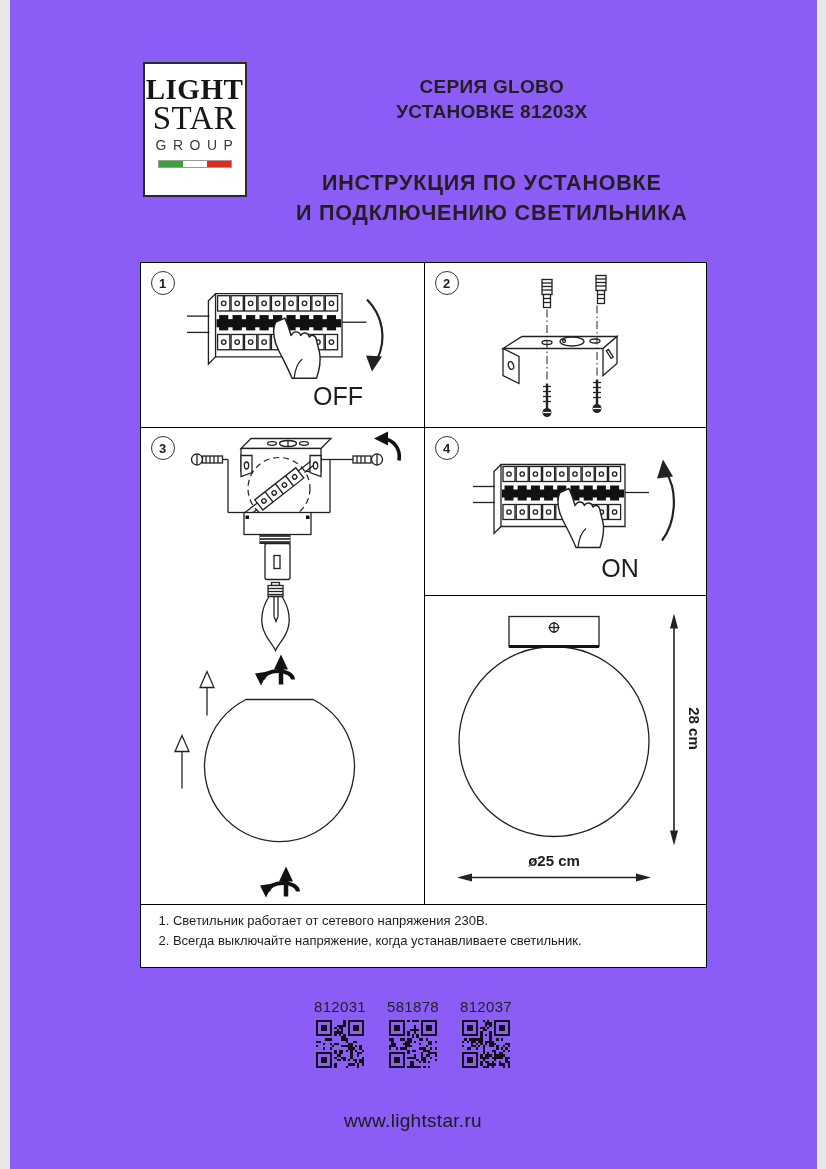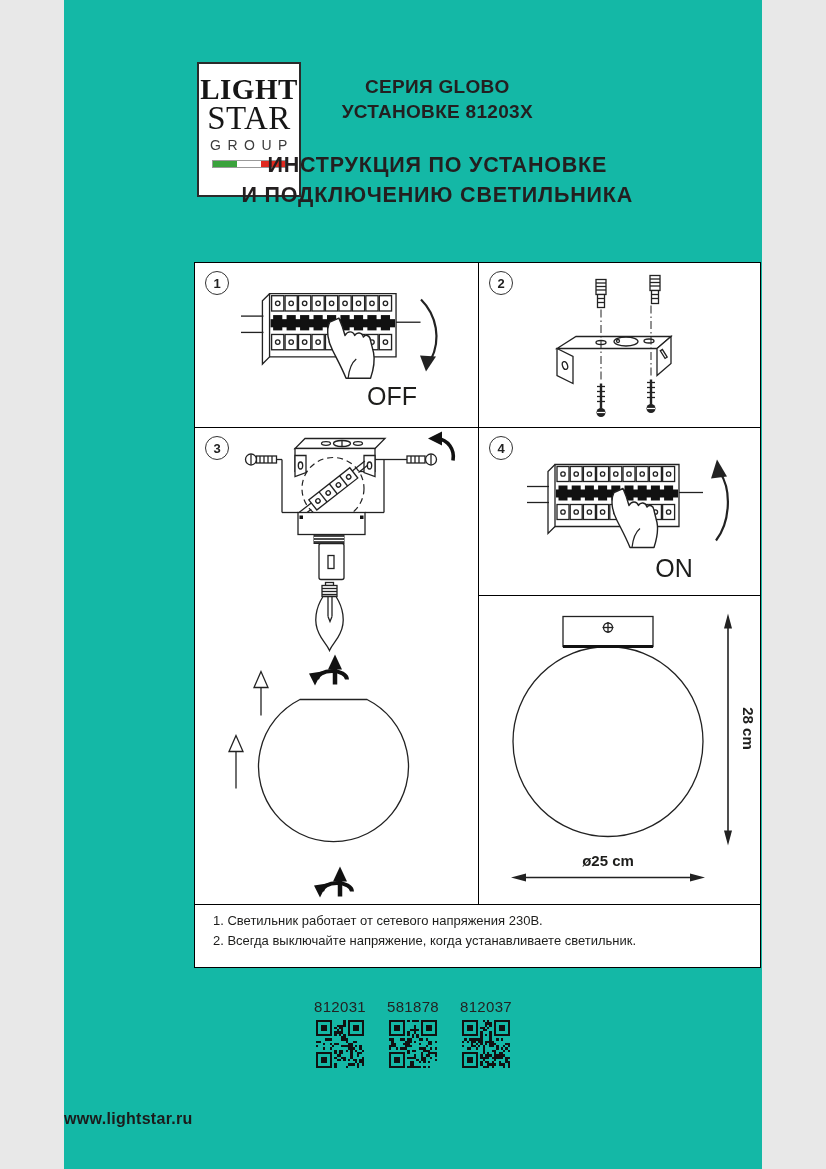--- a/index.html
+++ b/index.html
@@ -1,38 +1,38 @@
 <!DOCTYPE html>
 <html><head>
 <meta charset="utf-8">
 <style>
   * { margin:0; padding:0; box-sizing:border-box; }
   html,body { background:#e8e8e8; }
   .page {
-    position:relative; width:698px; height:1169px; margin:0 auto;
-    background:#14b8a6; color:#1d1d1b;
+    position:relative; width:807px; height:1169px; margin:0 auto;
+    background:#8b5cf6; color:#1d1d1b;
     font-family:"Liberation Sans", sans-serif;
     overflow:hidden;
   }
   
   .logo-box {
     position:absolute; left:133px; top:62px; width:104px; height:135px;
     border:2px solid #2b2b2b; text-align:center; padding-top:11px;
     background:#fff;
   }
   .logo-light { font-family:"Liberation Serif", serif; font-weight:bold; font-size:29px; line-height:28px; color:#161616; letter-spacing:0.5px;}
   .logo-star  { font-family:"Liberation Serif", serif; font-weight:normal; font-size:33px; line-height:31px; color:#161616; letter-spacing:0.5px;}
   .logo-group { font-size:14px; letter-spacing:6.5px; color:#3c3c3c; margin-top:3px; padding-left:6px; }
   .logo-flag { width:74px; height:8px; border:1px solid #9a9a9a; margin:7px auto 0; display:flex; }
   .logo-flag span { flex:1; height:100%; display:block; }
   .hdr {
     position:absolute; right:129px; top:74px; text-align:center; color:#231f20;
   }
   .hdr-series, .hdr-articles { font-size:19px; font-weight:bold; letter-spacing:0.3px; line-height:25px; }
-  .hdr-title { margin-top:26px; font-size:21.5px; font-weight:bold; letter-spacing:0.8px; line-height:30px; }
+  .hdr-title { margin-top:44px; font-size:21.5px; font-weight:bold; letter-spacing:0.8px; line-height:30px; }
   
   .grid {
     position:absolute; left:130px; top:262px; width:567px; height:706px;
     border:1.5px solid #000; display:flex; flex-direction:column; background:#fff;
   }
   .grid-top { flex:1; display:flex; min-height:0; }
   .col-left  { width:284px; border-right:1.5px solid #000; display:flex; flex-direction:column; }
   .col-right { flex:1; display:flex; flex-direction:column; }
   .panel { position:relative; }
   .p1 { height:165px; border-bottom:1.5px solid #000; }
@@ -53,21 +53,21 @@
   
   .articles-row {
     position:absolute; left:0; top:998px; width:100%;
     display:flex; justify-content:center; gap:17px;
   }
   .article { width:56px; text-align:center; }
   .article-code { font-size:15px; font-weight:normal; letter-spacing:0.3px; color:#222; }
   .qr { width:48px; height:48px; margin:5px auto 0; }
   .website {
     position:absolute; left:0; top:1110px; width:100%;
-    text-align:left; font-size:16px; font-weight:bold; color:#1b1b1b; letter-spacing:0.3px;
+    text-align:center; font-size:19px; font-weight:normal; color:#1b1b1b; letter-spacing:0.3px;
   }
   
   .ink { stroke:#222; fill:none; stroke-width:1.3; }
   .inkf { stroke:#222; fill:#fff; stroke-width:1.3; }
   text.diag { fill:#1d1d1b; font-family:"Liberation Sans", sans-serif; }
 </style>
 </head>
 <body>
 
 <svg width="0" height="0" style="position:absolute" aria-hidden="true">

